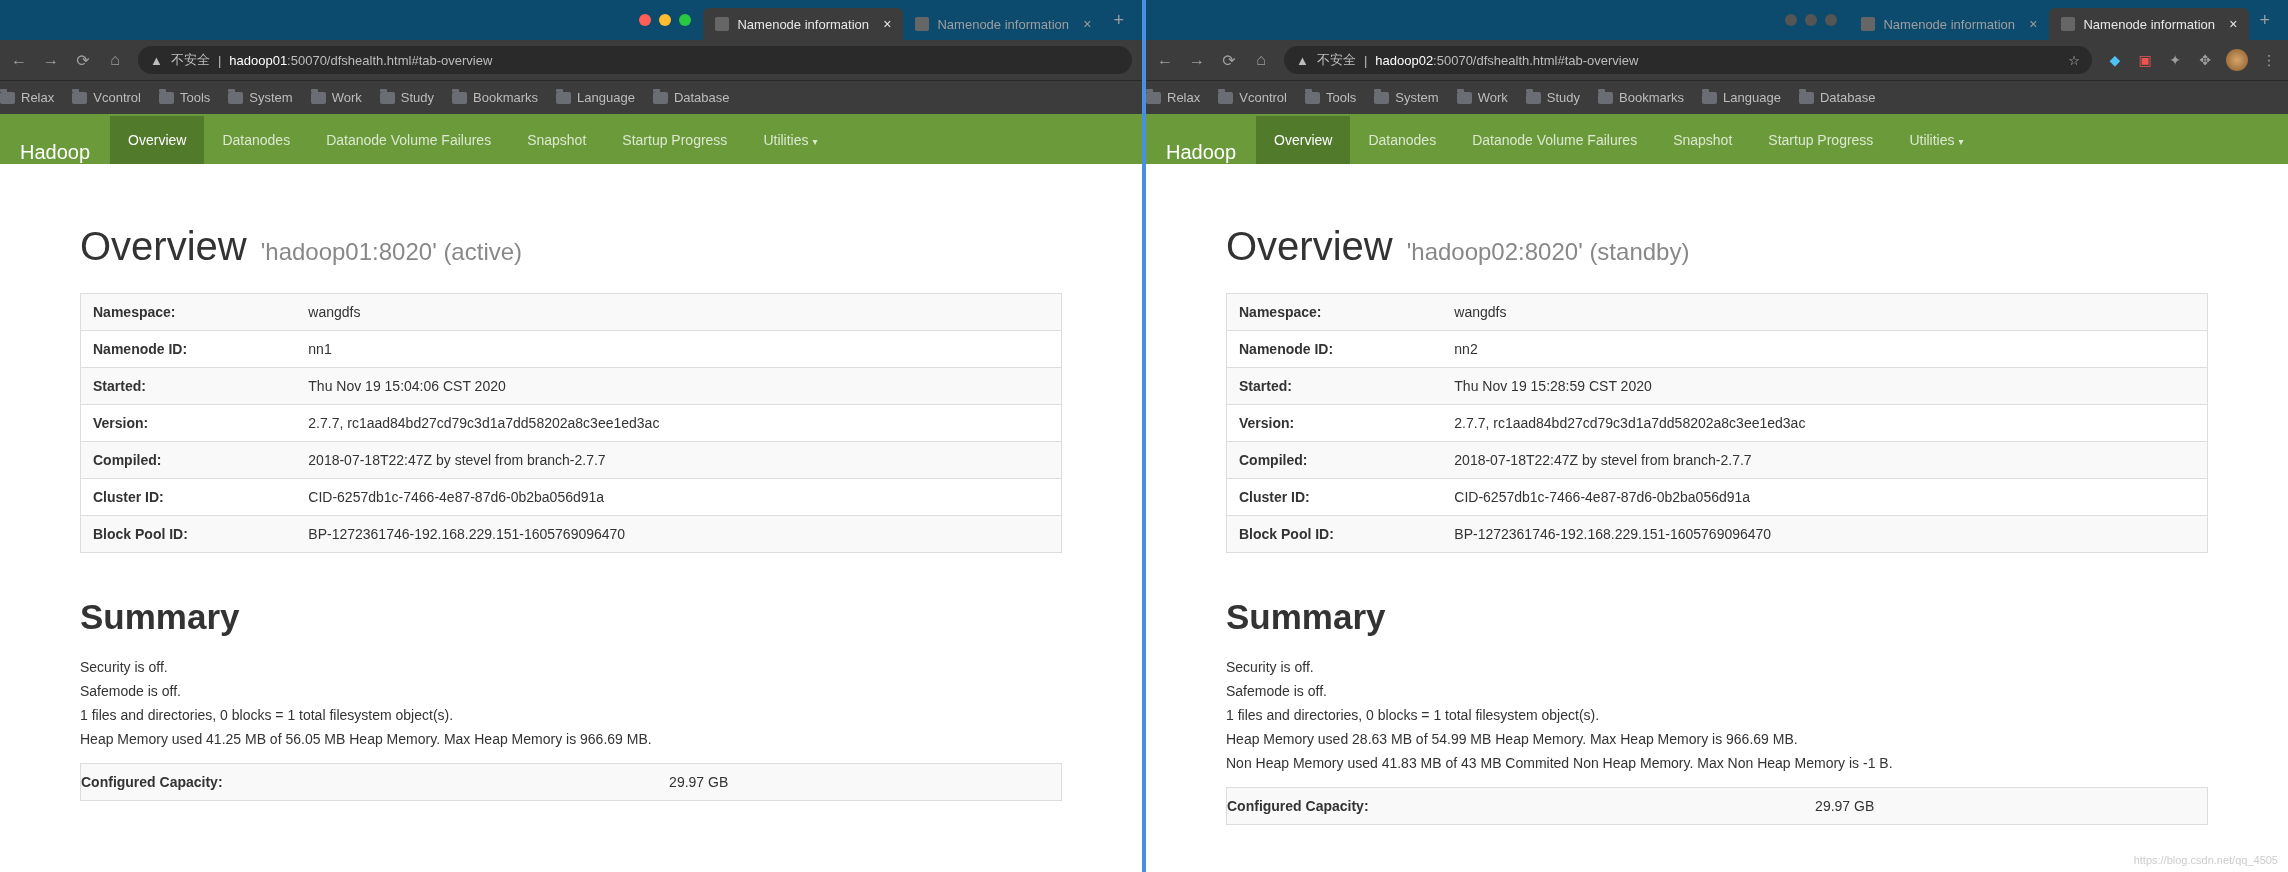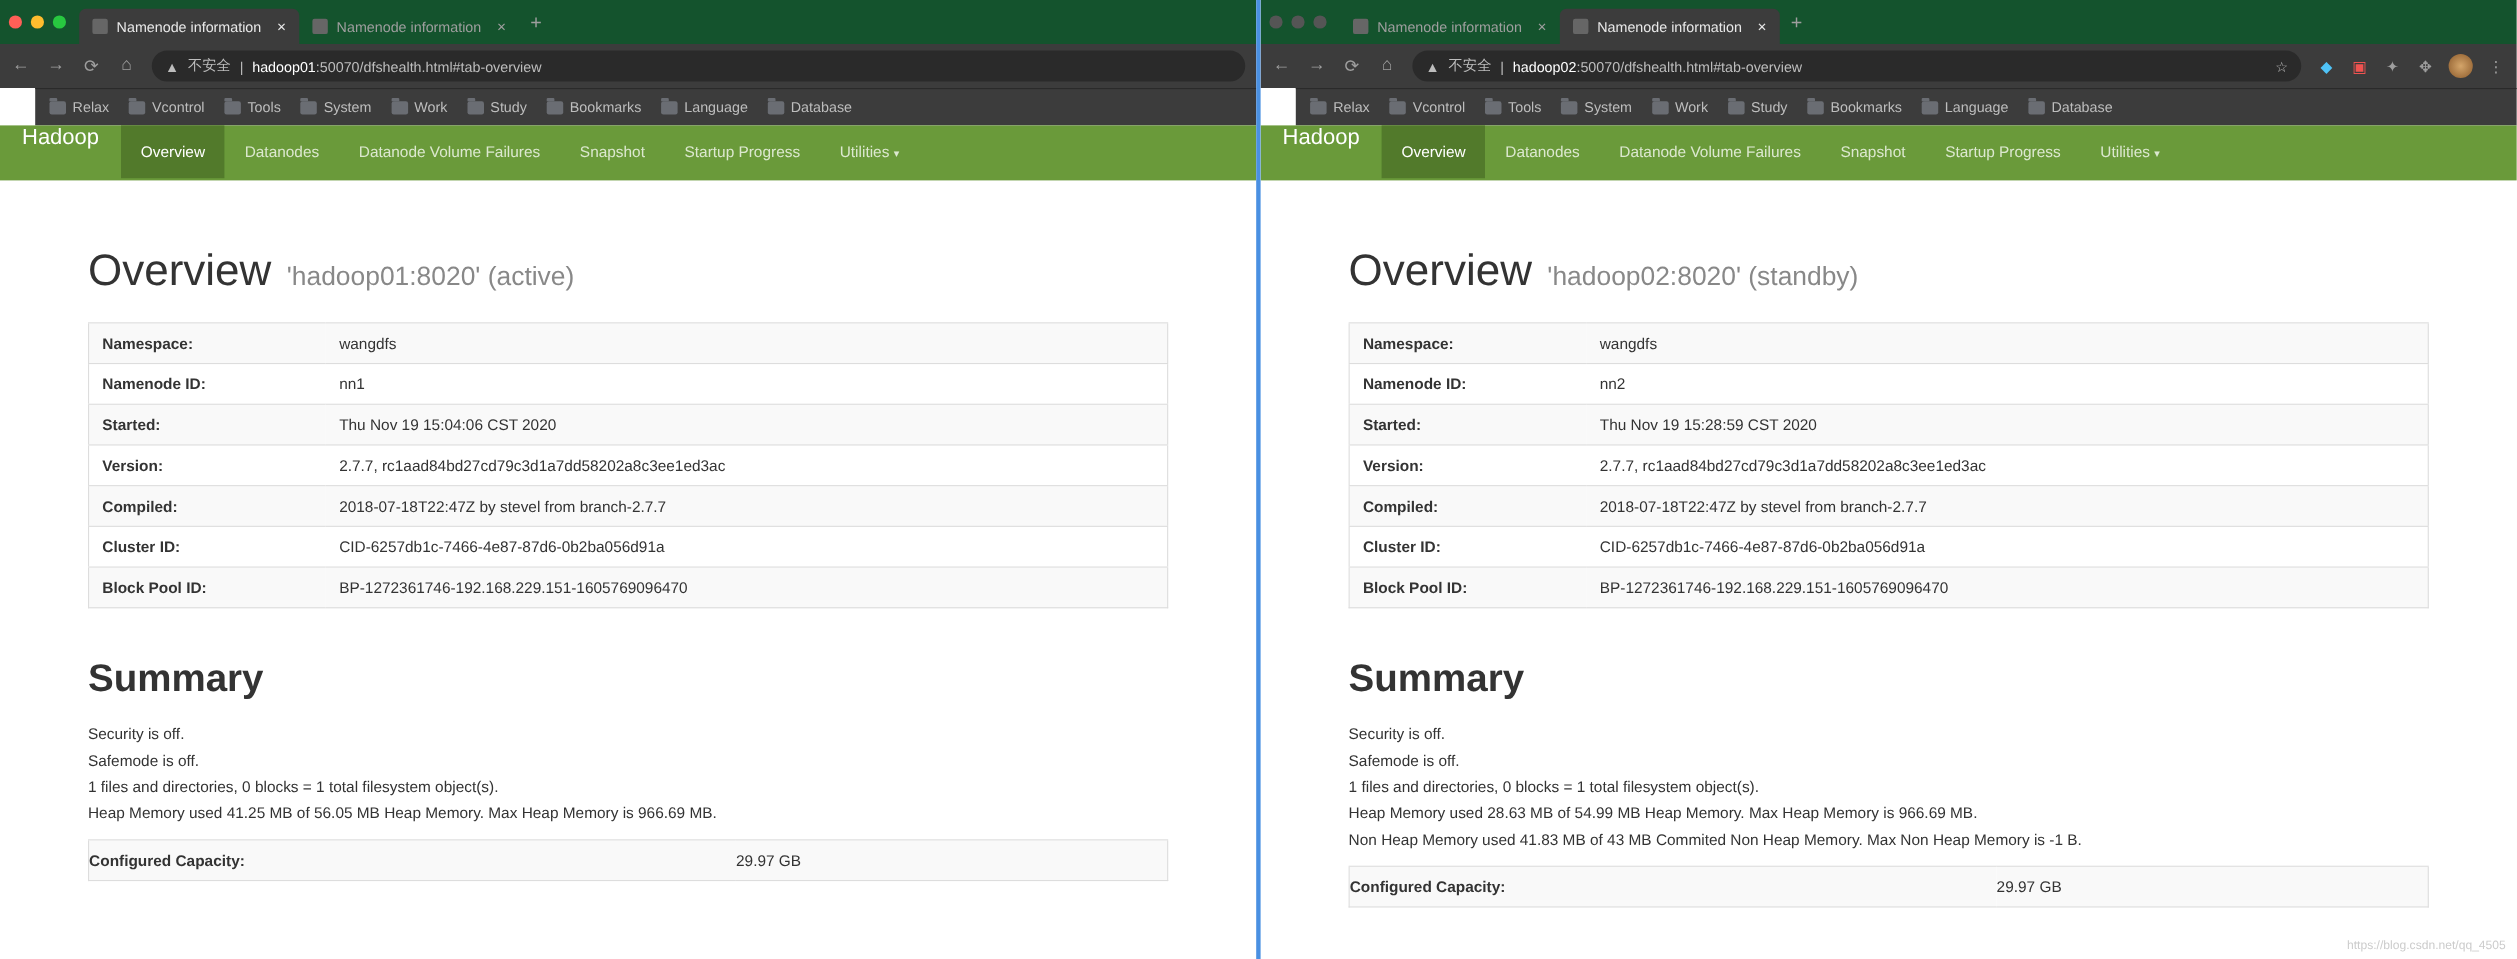--- a/index.html
+++ b/index.html
@@ -2,21 +2,21 @@
 <html><head>
 <meta charset="utf-8">
 <style>
 * { margin: 0; padding: 0; box-sizing: border-box; }
 body { font-family: -apple-system, "Helvetica Neue", Helvetica, Arial, sans-serif; background: #fff; }
 .split-container { display: flex; width: 2288px; height: 872px; }
 .pane { flex: 1; display: flex; flex-direction: column; overflow: hidden; position: relative; }
 .pane-left { border-right: 4px solid #4a90e2; }
 
 
-.titlebar { background: #14532d; height: 40px; display: flex; align-items: center; padding: 0 8px; }
+.titlebar { background: #0c4a6e; height: 40px; display: flex; align-items: center; padding: 0 8px; justify-content: flex-end; }
 .traffic { display: flex; gap: 8px; margin-right: 12px; }
 .dot { width: 12px; height: 12px; border-radius: 50%; }
 .dot-red { background: #ff5f57; }
 .dot-yellow { background: #febc2e; }
 .dot-green { background: #28c840; }
 .dot-dim { background: #555; }
 .tab { display: flex; align-items: center; height: 32px; padding: 0 12px; color: #9e9e9e; font-size: 13px; gap: 8px; border-radius: 6px 6px 0 0; margin-top: 8px; min-width: 200px; }
 .tab.active { background: #3c3c3c; color: #e8e8e8; }
 .tab .favicon { width: 14px; height: 14px; border-radius: 2px; background: #666; }
 .tab .close-x { margin-left: auto; font-size: 14px; cursor: pointer; }
@@ -26,27 +26,27 @@
 .toolbar { background: #3c3c3c; height: 40px; display: flex; align-items: center; padding: 0 10px; gap: 14px; }
 .nav-icon { color: #9e9e9e; font-size: 16px; width: 18px; text-align: center; cursor: pointer; }
 .addrbox { flex: 1; background: #2a2a2a; height: 28px; border-radius: 14px; display: flex; align-items: center; padding: 0 12px; color: #bdbdbd; font-size: 13px; gap: 8px; }
 .warn { color: #bdbdbd; }
 .url-host { color: #fff; }
 .ext-icons { display: flex; gap: 12px; align-items: center; }
 .ext-icon { width: 18px; height: 18px; display: flex; align-items: center; justify-content: center; color: #9e9e9e; font-size: 14px; }
 .avatar { width: 22px; height: 22px; border-radius: 50%; background: radial-gradient(circle, #d4a56a, #8b5a2b); }
 
 
-.bookbar { background: #3c3c3c; height: 34px; display: flex; align-items: center; padding: 0 13px; gap: 18px; border-top: 1px solid #2a2a2a; margin-left: 32px; }
+.bookbar { background: #3c3c3c; height: 34px; display: flex; align-items: center; padding: 0 0; gap: 18px; border-top: 1px solid #2a2a2a; }
 .bk { display: flex; align-items: center; gap: 6px; color: #bdbdbd; font-size: 13px; cursor: pointer; }
 .folder-ico { width: 15px; height: 12px; background: #6a6d73; border-radius: 2px; position: relative; }
 .folder-ico::before { content: ""; position: absolute; top: -3px; left: 0; width: 7px; height: 3px; background: #6a6d73; border-radius: 1px 1px 0 0; }
 
 
-.hnav { background: #6a9a3a; height: 50px; display: flex; align-items: flex-start; padding: 0 20px; }
+.hnav { background: #6a9a3a; height: 50px; display: flex; align-items: flex-end; padding: 0 20px; }
 .brand { color: #fff; font-size: 20px; margin-right: 20px; cursor: pointer; }
 .hitem { color: #dce8cf; font-size: 14px; padding: 16px 18px; cursor: pointer; }
 .hitem.active { background: #527a2b; color: #fff; }
 .caret { font-size: 10px; margin-left: 4px; }
 
 
 .content { padding: 30px 80px; overflow-y: auto; flex: 1; color: #333; }
 .h1-row { display: flex; align-items: baseline; gap: 14px; margin: 30px 0 24px; }
 .h1 { font-size: 40px; font-weight: 500; color: #333; }
 .subhost { font-size: 24px; color: #888; }

